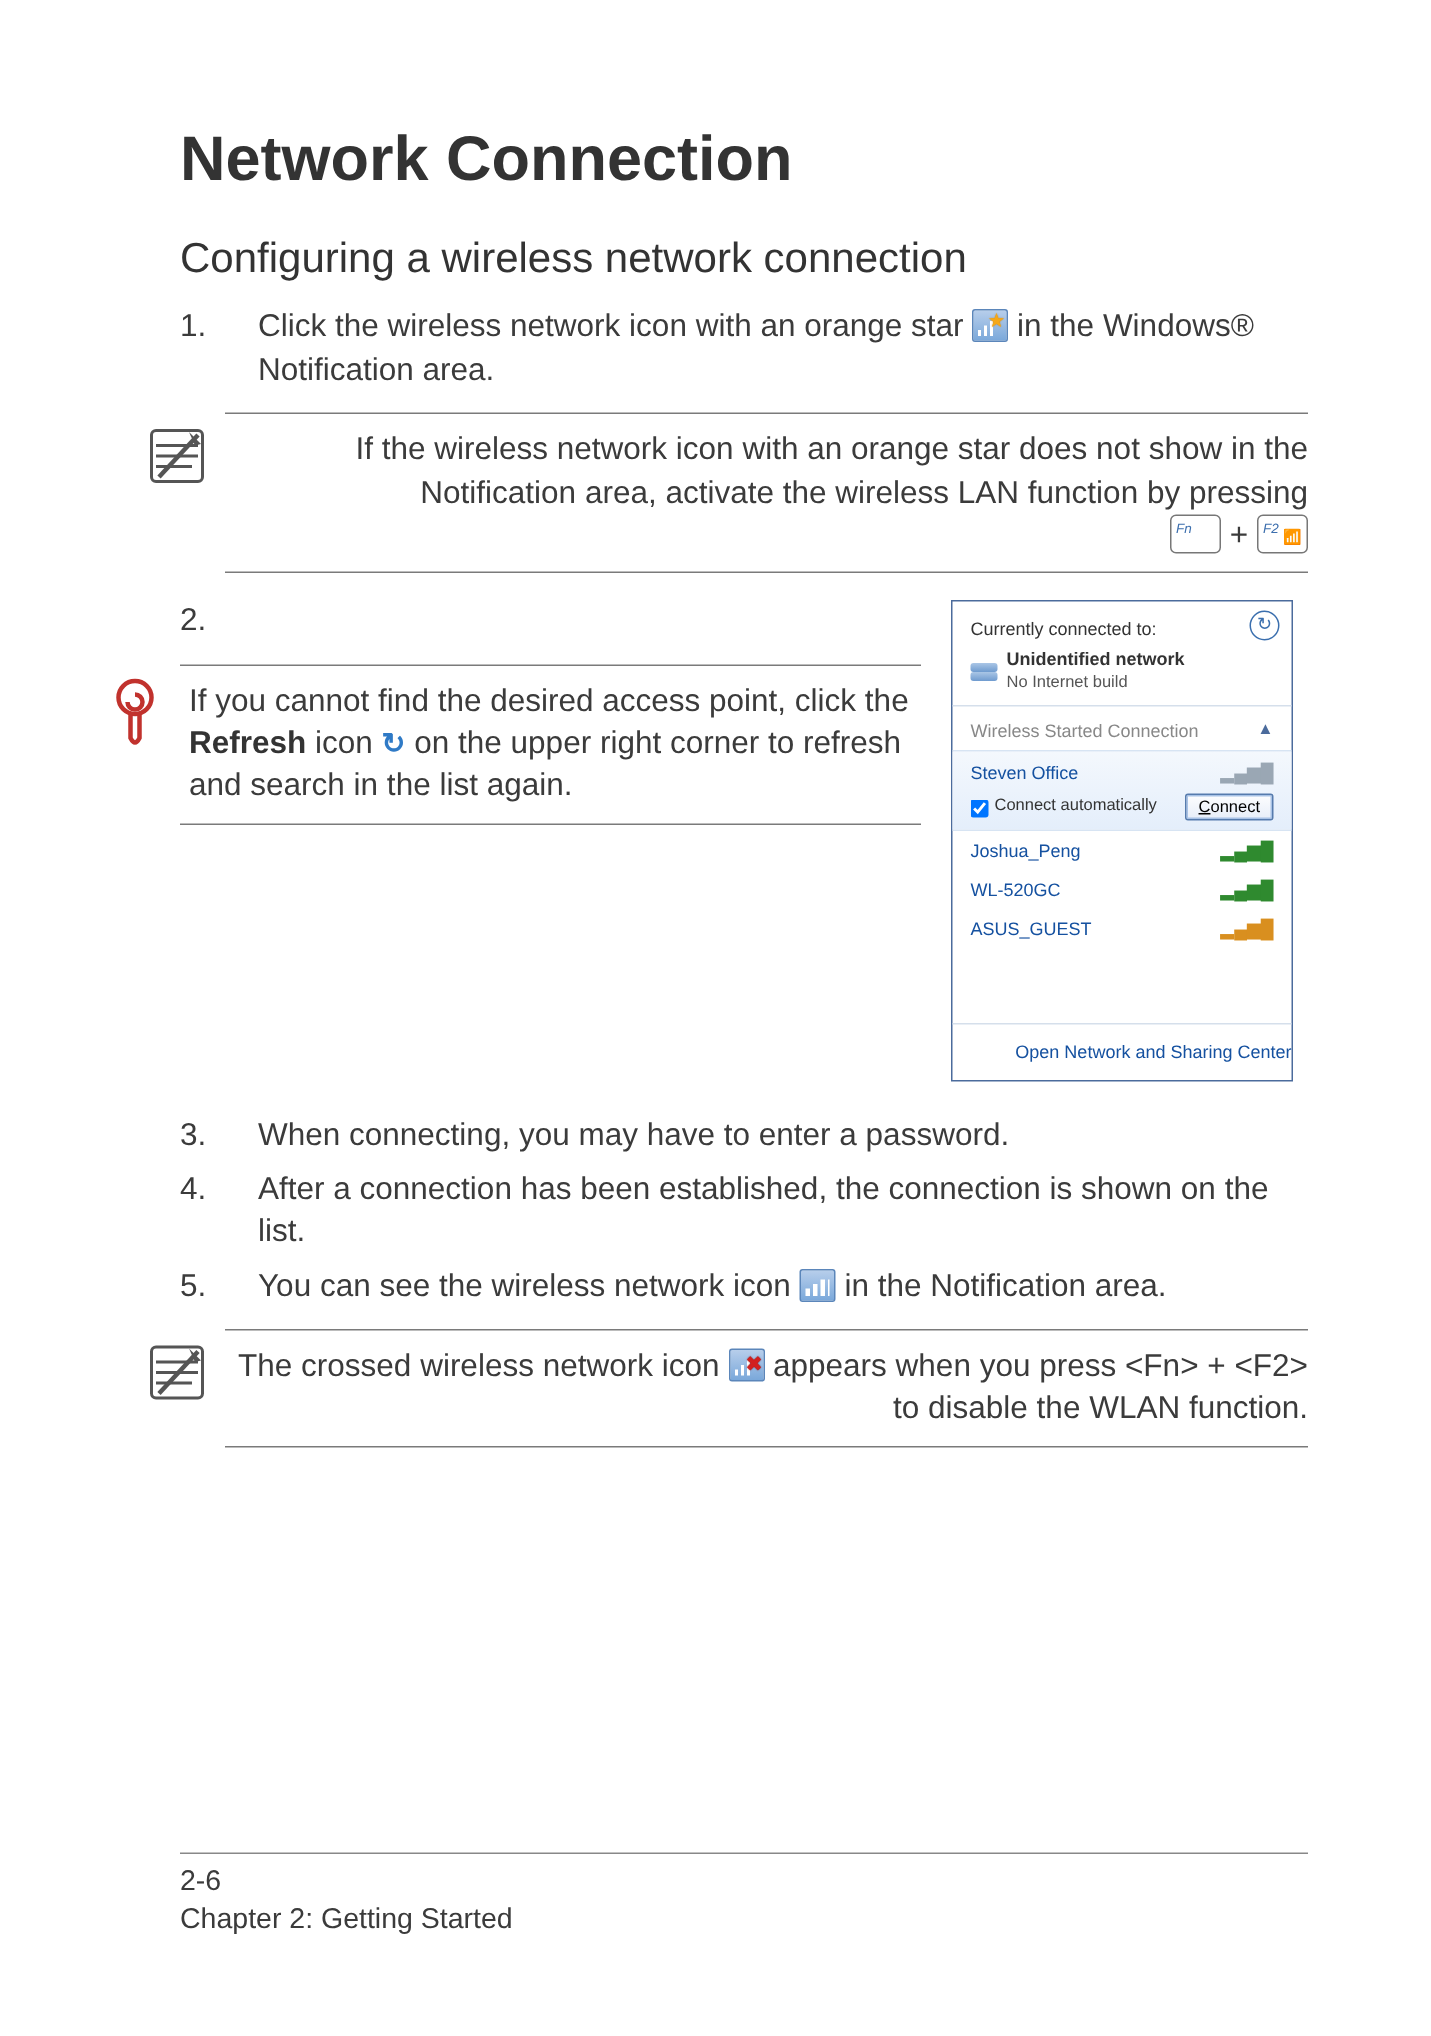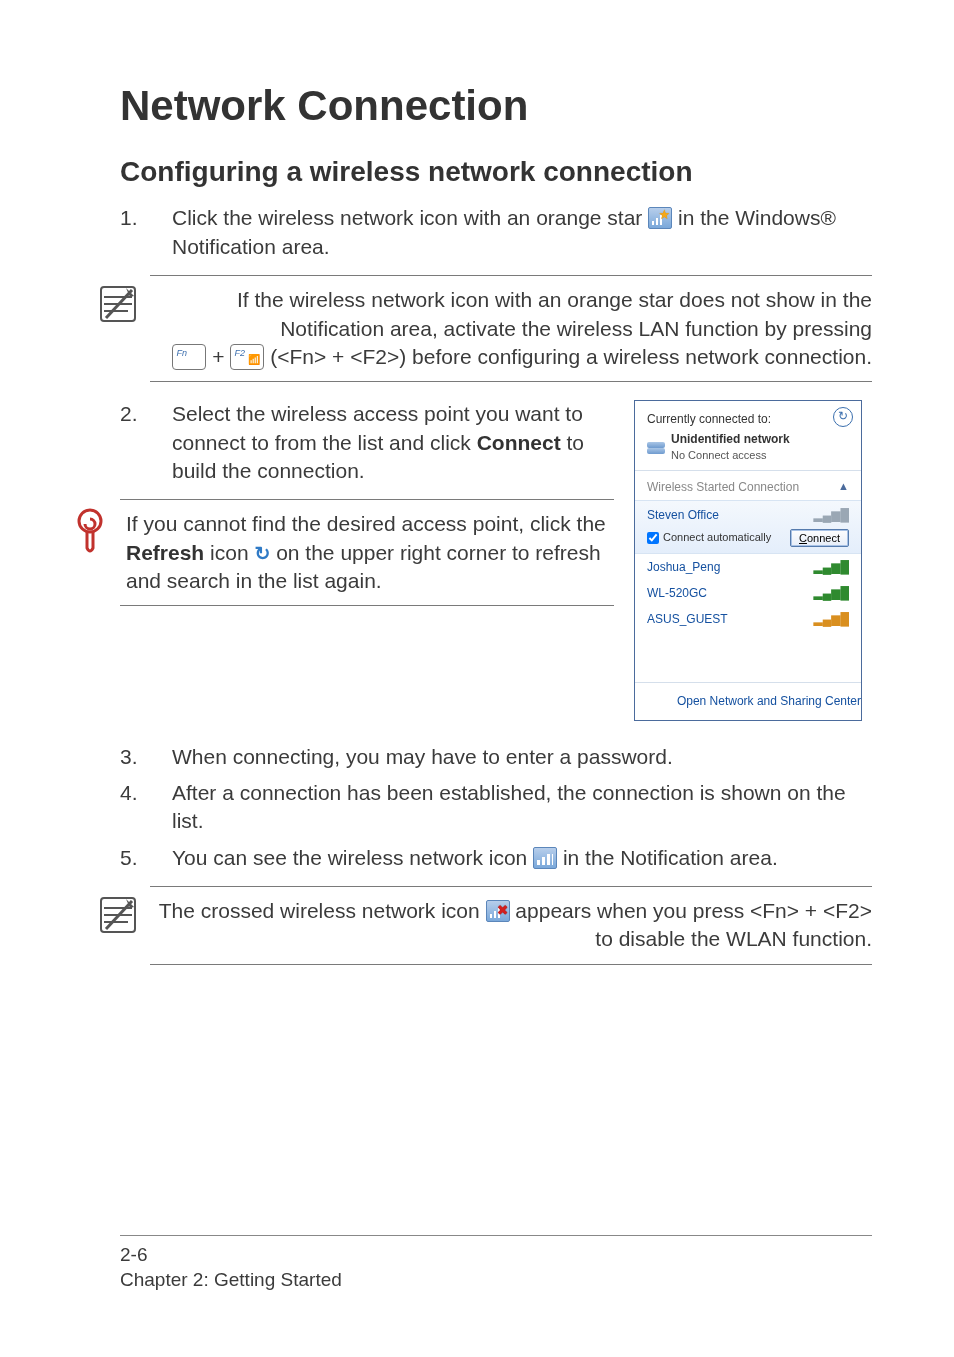--- a/index.html
+++ b/index.html
@@ -14,21 +14,21 @@
     line-height: 1.35;
   }
   h1 {
     font-size: 42px;
     font-weight: 700;
     color: #333;
     margin-bottom: 18px;
   }
   h2 {
     font-size: 28px;
-    font-weight: 700;
+    font-weight: 400;
     color: #333;
     margin-bottom: 14px;
   }
   .step { display: flex; margin-bottom: 8px; }
   .step .num { width: 52px; flex: 0 0 52px; }
   .step .body { flex: 1; }
   .inline-icon {
     display: inline-block; vertical-align: -4px;
     width: 24px; height: 22px;
     background: linear-gradient(#b7ceeb,#7aa8da);
@@ -117,21 +117,21 @@
   .popup .sec-label{padding:8px 12px 4px 12px;color:#888;position:relative;}
   .popup .sec-label .chev{position:absolute;right:12px;top:8px;color:#4b6b9c;font-size:11px;}
   .popup .item{padding:5px 12px;display:flex;justify-content:space-between;align-items:flex-end;color:#1551a0;}
   .popup .item .sig{font-size:12px;}
   .sig.green{color:#2f8a2f;}
   .sig.gray{color:#9aa7b4;}
   .sig.orange{color:#d98f1f;}
   .popup .selected{background:linear-gradient(#f4f8fd,#e4eefb);border-top:1px solid #d7e4f3;border-bottom:1px solid #d7e4f3;padding:6px 12px;}
   .popup .selected .row-a{display:flex;justify-content:space-between;align-items:center;color:#1551a0;}
   .popup .selected .row-b{display:flex;justify-content:space-between;align-items:center;gap:8px;margin-top:6px;}
-  .popup .selected .chk{display:flex;align-items:center;gap:4px;color:#333;font-size:11px;}
+  .popup .selected .chk{display:flex;align-items:flex-end;gap:4px;color:#333;font-size:11px;}
   .popup .selected .chk input{width:12px;height:12px;}
   .popup .selected .btn{
     font-size:11px;padding:2px 8px;border:1px solid #567bad;background:linear-gradient(#fdfdfe,#e7eef9);
     border-radius:2px;box-shadow:0 0 0 1px #a8c2e6 inset;
   }
   .popup .selected .btn u{text-decoration:underline;}
   .popup .spacer{height:50px;}
   .popup .footer{border-top:1px solid #d5dfeb;padding:10px 0;text-align:right;color:#1551a0;font-size:12px;}
 
   .footer-bar{
@@ -161,51 +161,47 @@
     <rect x="3" y="3" width="34" height="34" rx="3" fill="none" stroke="#555" stroke-width="2"></rect>
     <path d="M6 13 H34 M6 20 H34 M6 27 H30" stroke="#555" stroke-width="2"></path>
     <path d="M8 34 L34 6" stroke="#555" stroke-width="3"></path>
     <path d="M28 4 l8 8 -4 1 z" fill="#555"></path>
   </svg>
   <div class="note-body">
     <span>If the wireless network icon with an orange star does not show in the Notification area, activate the wireless LAN function by pressing</span><br>
     <span class="key"><span class="tl">Fn</span></span>
     <span> + </span>
     <span class="key"><span class="tl">F2</span><span class="ant">📶</span></span>
-    <span> (&lt;Fn&gt; + &lt;F2&gt;) before configuring a wireless network connection.</span>
   </div>
 </div>
 
 <div class="row2">
   <div class="left">
     <div class="step">
       <div class="num">2.</div>
-      <div class="body">
-        <span>Select the wireless access point you want to connect to from the list and click </span><b>Connect</b><span> to build the connection.</span>
-      </div>
     </div>
     <div class="tipbox">
       <svg class="tip-icon" viewBox="0 0 36 48">
         <circle cx="18" cy="13" r="11" fill="none" stroke="#c1322d" stroke-width="3"></circle>
         <path d="M18 11 a5 5 0 1 1 -5 5" fill="none" stroke="#c1322d" stroke-width="3"></path>
         <path d="M15 24 v16 q3 6 6 0 v-16" fill="none" stroke="#c1322d" stroke-width="3"></path>
       </svg>
       <span>If you cannot find the desired access point, click the </span><b>Refresh</b><span> icon </span><span class="refresh-glyph">↻</span><span> on the upper right corner to refresh and search in the list again.</span>
     </div>
   </div>
 
   <div class="right">
     <div class="popup">
       <div class="hdr">
         <div class="title1">Currently connected to:</div>
         <div class="net">
           <span class="mini-net-icon"></span>
           <div>
             <div style="font-weight:bold">Unidentified network</div>
-            <div style="font-size:11px;color:#555">No Connect access</div>
+            <div style="font-size:11px;color:#555">No Internet build</div>
           </div>
         </div>
         <div class="badge">↻</div>
       </div>
       <div class="sec-label">
         <span>Wireless Started Connection</span>
         <span class="chev">▲</span>
       </div>
       <div class="selected">
         <div class="row-a">

